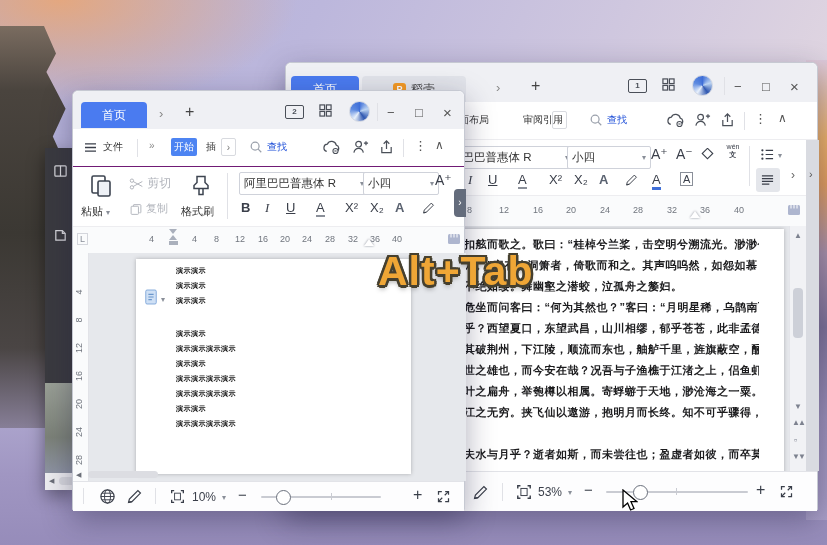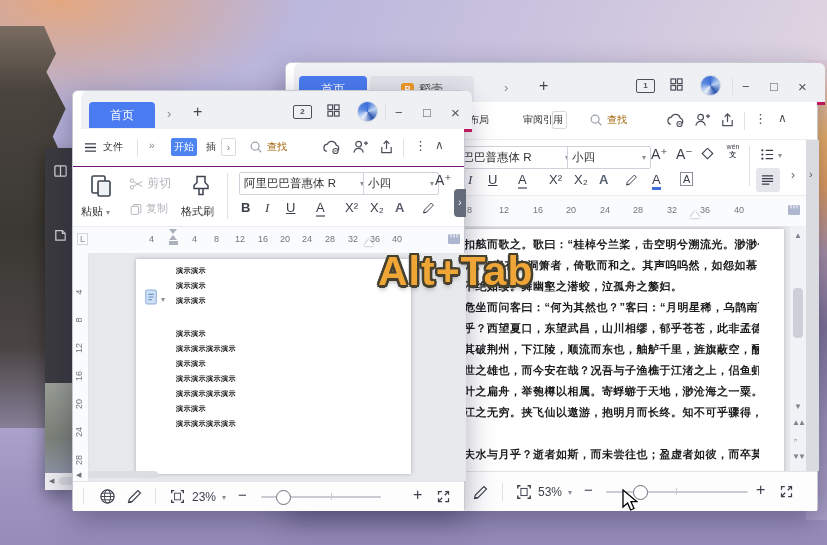--- a/index.html
+++ b/index.html
@@ -12,28 +12,28 @@
   .glow-tl{left:0;top:0;width:300px;height:110px;
     background:radial-gradient(ellipse at 20% 0%,rgba(236,166,112,.85),rgba(236,166,112,0) 70%);}
   .trees{left:0;top:26px;width:80px;height:460px;
     background:linear-gradient(180deg,#7a6c60 0%,#4a443e 14%,#3b3833 45%,#4a4544 70%,#978ead 92%,#a79dc6 100%);
     clip-path:polygon(0 0,55% 0,70% 6%,58% 10%,82% 18%,66% 24%,92% 34%,74% 42%,100% 55%,88% 68%,100% 80%,100% 100%,0 100%);}
   .snow{left:0;top:428px;width:827px;height:117px;
     background:linear-gradient(180deg,#aaa2cb 0%,#a096c2 40%,#968cba 100%);}
   
   .win{background:#fff;border:1px solid #c6c9d2;border-radius:6px 6px 0 0;
     box-shadow:0 10px 30px rgba(30,25,60,.38);}
-  .tabbar{position:absolute;left:8px;top:0;width:100%;background:#eff0f4;border-radius:6px 6px 0 0;border-bottom:3px solid #be185d;}
+  .tabbar{position:absolute;left:0;top:0;width:100%;background:#eff0f4;border-radius:6px 6px 0 0;border-bottom:7px solid #be185d;}
   .tab-active{position:absolute;background:#4a7bf0;color:#fff;border-radius:4px 4px 0 0;
     font-size:12px;display:flex;align-items:center;justify-content:center;}
   .tab-plain{position:absolute;background:#e2e4ea;color:#444;border-radius:4px 4px 0 0;
     font-size:12px;display:flex;align-items:center;justify-content:center;gap:5px;}
   .wbtn{position:absolute;color:#555;font-size:13px;line-height:1;cursor:default;}
   .menutxt{font-size:10px;color:#333;}
-  .ghost{color:#a16207;}
+  .ghost{color:#1d4ed8;}
   .fontbox{position:absolute;height:21px;border:1px solid #cfd2da;border-radius:2px;background:#fff;
     font-size:11.5px;color:#333;display:flex;align-items:center;padding:0 4px;overflow:hidden;white-space:nowrap;}
   .fmt{position:absolute;font-size:13px;color:#3a3f4a;}
   .rulerbar{position:absolute;background:#fafbfc;border-bottom:1px solid #e2e3e8;}
   .rnum{position:absolute;font-size:9px;color:#70757e;}
   .docarea{position:absolute;background:#e6e8ec;overflow:hidden;}
   .page{position:absolute;background:#fff;box-shadow:0 0 4px rgba(0,0,0,.25);}
   .statusbar{position:absolute;background:#fdfdfe;border-top:1px solid #e2e3e8;}
   .sep{position:absolute;width:1px;background:#e0e1e6;}
   .slider-track{position:absolute;height:2px;background:#c9cbd2;border-radius:1px;}
@@ -499,21 +499,21 @@
       <svg class="ic abs" style="left:26px;top:6px;width:17px;height:17px;color:#3a3f4a;">
           <use href="#i-globe"></use>
         </svg>
       <svg class="ic abs" style="left:53px;top:6px;width:17px;height:17px;color:#3a3f4a;">
           <use href="#i-pen"></use>
         </svg>
       <div class="sep" style="left:82px;top:6px;height:16px;"></div>
       <svg class="ic abs" style="left:97px;top:7px;width:15px;height:15px;color:#3a3f4a;">
           <use href="#i-fitpage"></use>
         </svg>
-      <span class="abs" style="left:119px;top:8px;font-size:12px;color:#3a3f4a;">23%</span>
+      <span class="abs" style="left:119px;top:8px;font-size:12px;color:#3a3f4a;">10%</span>
       <span class="abs dd" style="left:149px;top:11px;">▾</span>
       <span class="abs" style="left:165px;top:4px;font-size:15px;color:#3a3f4a;">−</span>
       <div class="slider-track" style="left:188px;top:14px;width:120px;"></div>
       <div class="slider-tick" style="left:258px;top:11px;"></div>
       <div class="slider-knob" style="left:203px;top:8px;"></div>
       <span class="abs" style="left:340px;top:4px;font-size:16px;color:#3a3f4a;">+</span>
       <svg class="ic abs" style="left:363px;top:7px;width:15px;height:15px;color:#3a3f4a;">
           <use href="#i-fullscreen"></use>
         </svg>
     </div>

